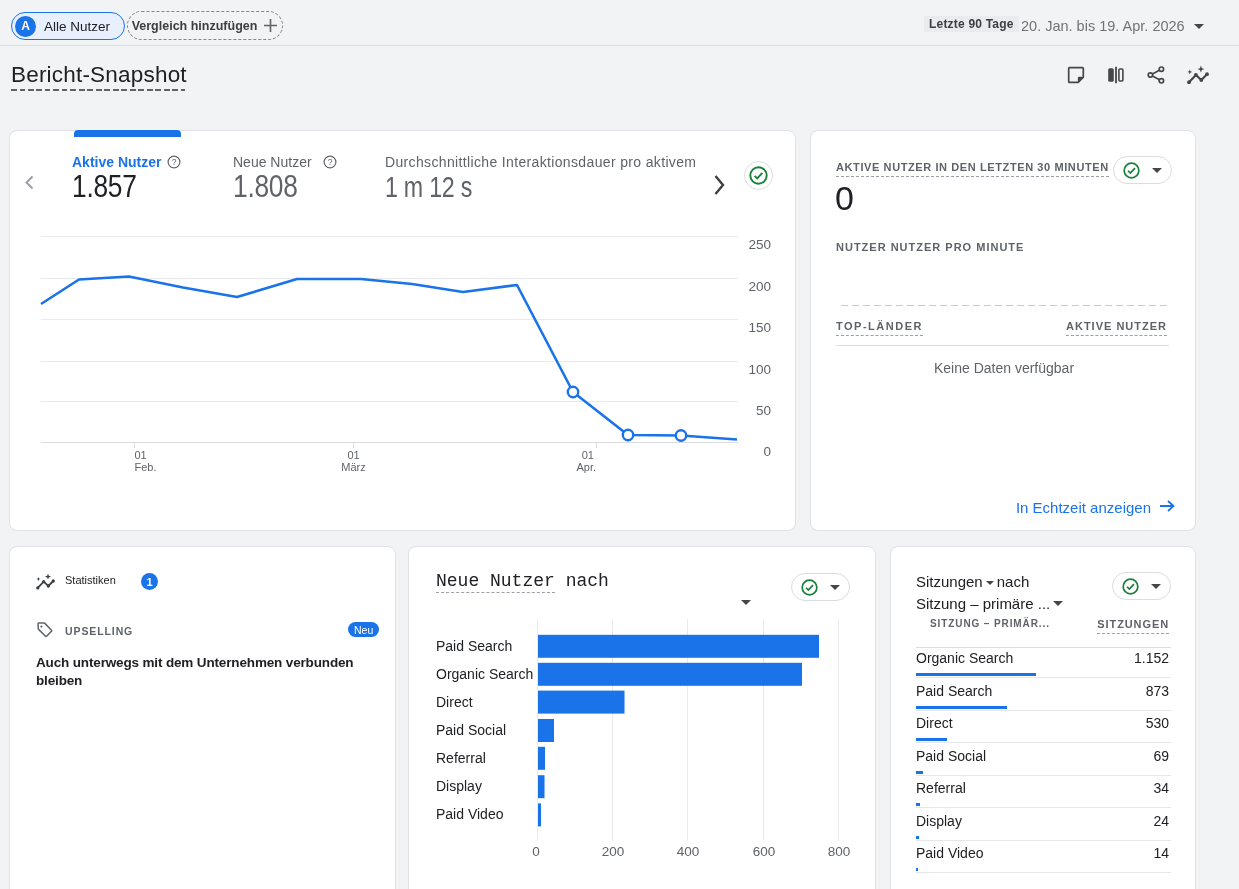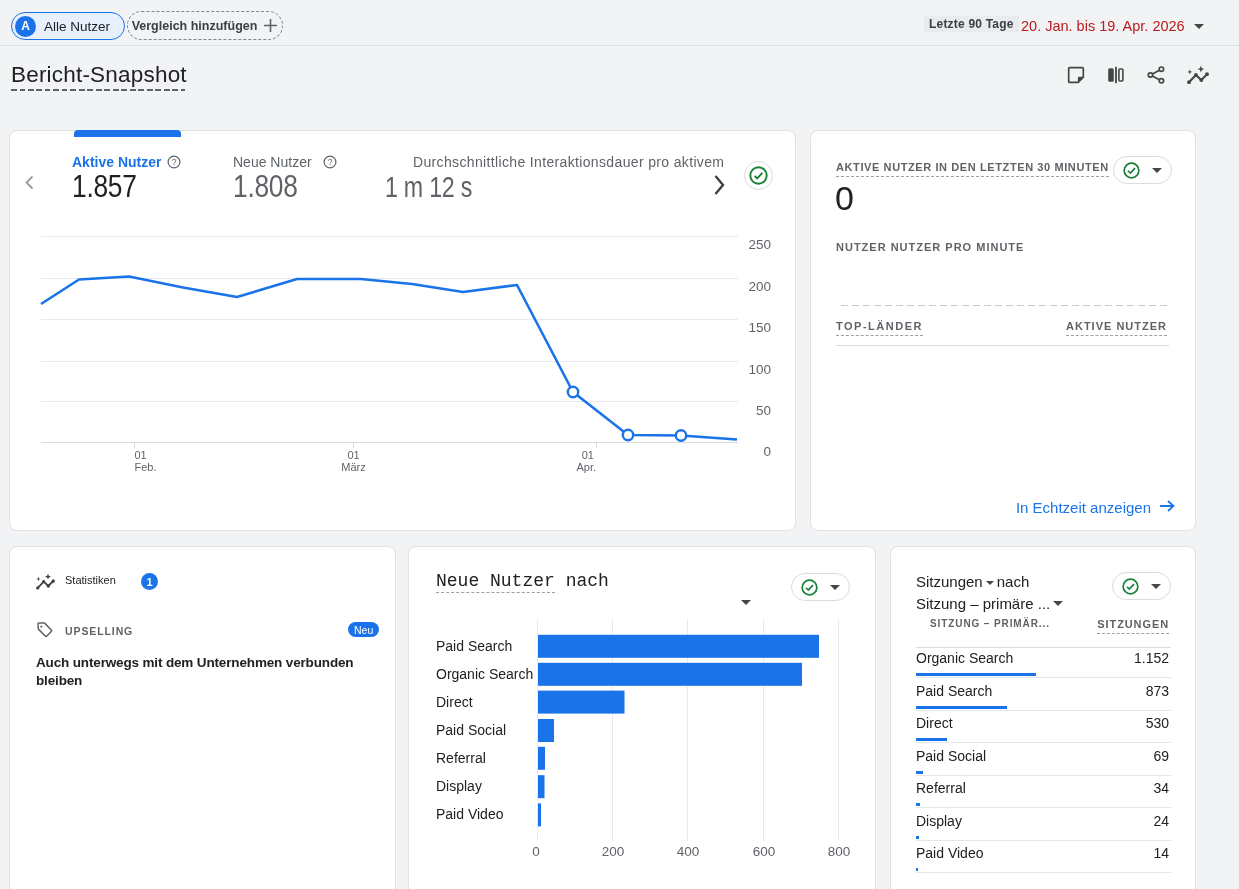--- a/index.html
+++ b/index.html
@@ -35,21 +35,21 @@
     border:1px dashed #80868b; border-radius:15px;
     display:flex; align-items:center; justify-content:center; gap:6px;
     font-size:12.5px; font-weight:bold; color:#3c4043; white-space:nowrap;
   }
   .topline { position:absolute; left:0; top:45px; width:1239px; height:1px; background:#dde0e3; }
   .badge90 {
     position:absolute; left:924px; top:16px; height:16px; padding:0 5px;
     background:#e9ebee; color:#3c4043; font-size:12px; font-weight:bold;
     display:flex; align-items:center; letter-spacing:.2px;
   }
-  .daterange { position:absolute; left:1021px; top:18px; font-size:14.5px; color:#b91c1c; }
+  .daterange { position:absolute; left:1021px; top:18px; font-size:14.5px; color:#737373; }
   .caret {
     width:0; height:0; border-left:5px solid transparent; border-right:5px solid transparent;
     border-top:5px solid #444746; display:inline-block;
   }
   .date-caret { position:absolute; left:1194px; top:24px; }
   
   .title {
     position:absolute; left:11px; top:62px;
     font-size:22.5px; font-weight:400; color:#202124; letter-spacing:.2px;
   }
@@ -135,21 +135,21 @@
     </svg>
     <div class="abs" style="left:62px; top:38px; font-size:31px; color:#202124; letter-spacing:-.3px; transform:scaleX(.85); transform-origin:0 0;">1.857</div>
 
     <div class="abs" style="left:223px; top:23px; font-size:14px; color:#5f6368;">Neue Nutzer</div>
     <svg class="abs" style="left:313px; top:24px;" width="14" height="14" viewBox="0 0 14 14">
       <circle cx="7" cy="7" r="5.9" fill="none" stroke="#5f6368" stroke-width="1.2"></circle>
       <text x="7" y="10" font-size="8.5" fill="#5f6368" text-anchor="middle" font-family="Liberation Sans">?</text>
     </svg>
     <div class="abs" style="left:223px; top:38px; font-size:31px; color:#5f6368; letter-spacing:-.3px; transform:scaleX(.85); transform-origin:0 0;">1.808</div>
 
-    <div class="abs" style="left:375px; top:23px; font-size:14px; color:#5f6368; letter-spacing:.35px; white-space:nowrap;margin-left:28px;">Durchschnittliche Interaktionsdauer pro aktivem</div>
+    <div class="abs" style="left:375px; top:23px; font-size:14px; color:#5f6368; letter-spacing:.35px; white-space:nowrap;">Durchschnittliche Interaktionsdauer pro aktivem</div>
     <div class="abs" style="left:375px; top:39.5px; font-size:29px; color:#5f6368; letter-spacing:-.3px; transform:scaleX(.8); transform-origin:0 0;">1 m 12 s</div>
 
     <svg class="abs" style="left:703px; top:43px;" width="12" height="22" viewBox="0 0 12 22">
       <path d="M2.5 2 L10 11 L2.5 20" fill="none" stroke="#3c4043" stroke-width="2.4"></path>
     </svg>
 
     <div class="abs" style="left:734px; top:30px; width:29px; height:29px; border:1px solid #dadce0; border-radius:50%;"></div>
     <svg class="abs" style="left:739px; top:35px;" width="19" height="19" viewBox="0 0 19 19">
       <circle cx="9.5" cy="9.5" r="8.2" fill="none" stroke="#188038" stroke-width="1.9"></circle>
       <path d="M5.6 9.8 l2.6 2.6 5.2-5.6" fill="none" stroke="#188038" stroke-width="1.9"></path>
@@ -202,20 +202,21 @@
         <path d="M5.6 9.8 l2.6 2.6 5.2-5.6" fill="none" stroke="#188038" stroke-width="1.9"></path>
       </svg>
       <span class="caret"></span>
     </div>
     <div class="abs" style="left:24px; top:47.5px; font-size:34px; color:#202124;">0</div>
     <div class="abs uc" style="left:25px; top:110px;">NUTZER NUTZER PRO MINUTE</div>
     <div class="abs" style="left:30px; top:174px; width:328px; height:1px; background:repeating-linear-gradient(90deg,#c6cacd 0 7px,transparent 7px 11px);"></div>
     <div class="abs uc dash-u" style="left:25px; top:189px; letter-spacing:1.5px;">TOP-LÄNDER</div>
     <div class="abs uc dash-u" style="right:28px; top:189px; letter-spacing:1px;">AKTIVE NUTZER</div>
     <div class="abs" style="left:25px; top:214px; width:333px; height:1px; background:#dadce0;"></div>
+    <div class="abs" style="left:0; top:229px; width:386px; text-align:center; font-size:14px; color:#5f6368;">Keine Daten verfügbar</div>
     <div class="abs" style="right:44px; top:368px; font-size:15px; color:#1a73e8;">In Echtzeit anzeigen</div>
     <svg class="abs" style="right:20px; top:368px;" width="16" height="14" viewBox="0 0 16 14">
       <path d="M1 7h13 M9 2l5.5 5L9 12" fill="none" stroke="#1a73e8" stroke-width="1.8"></path>
     </svg>
   </div>
 
   <div class="card" id="card-stats" style="left:9px; top:546px; width:387px; height:360px;">
     <svg class="abs" style="left:26px; top:26px;" width="19" height="16.5" viewBox="0 0 22 19">
       <path d="M2 17.2 L8.9 10 L14.3 15 L20 9.2" fill="none" stroke="#3c4043" stroke-width="2.1"></path>
       <circle cx="2" cy="17.2" r="1.9" fill="#3c4043"></circle>

